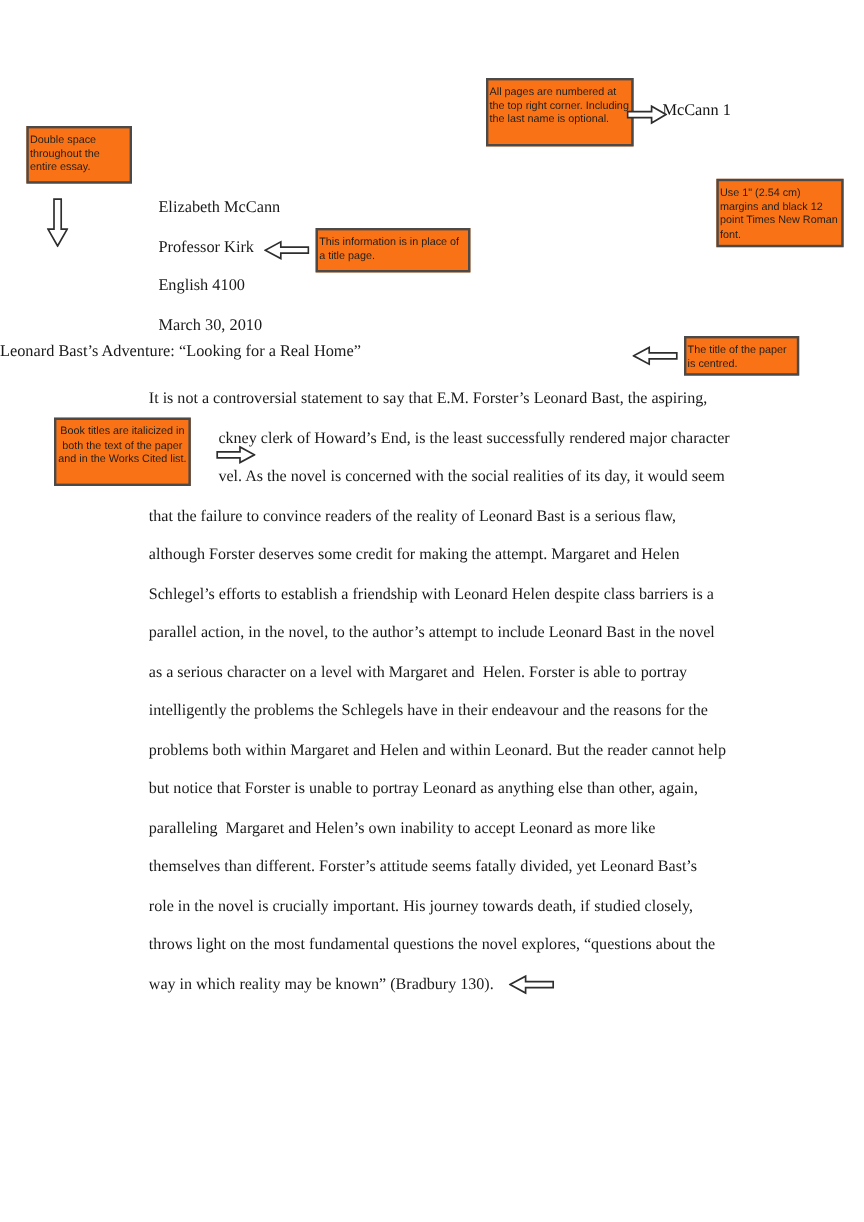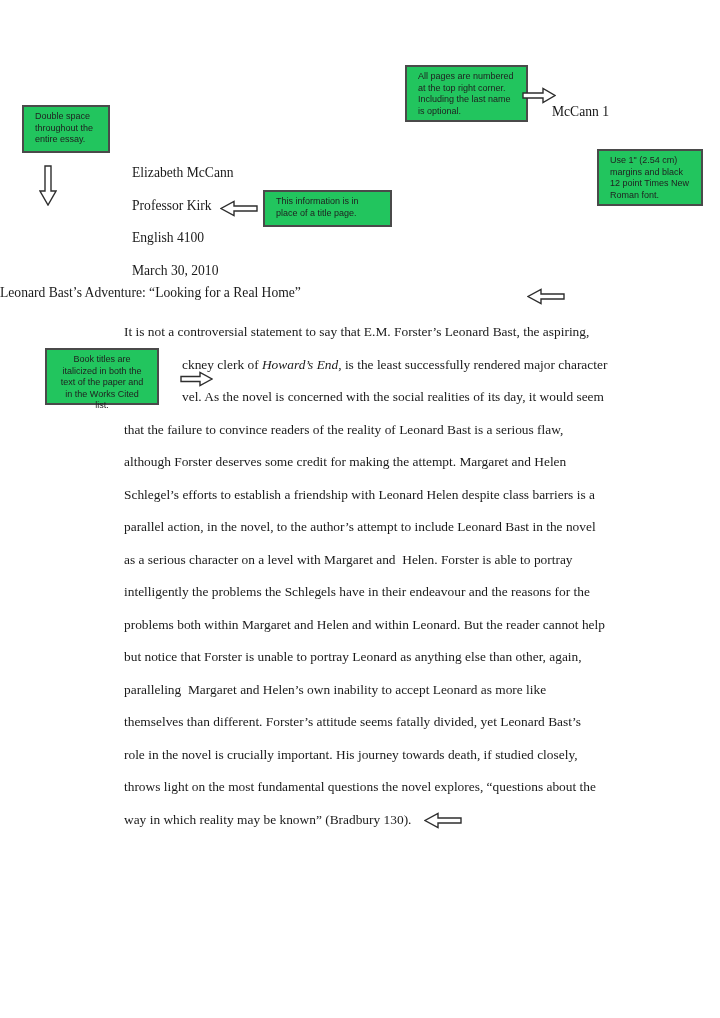--- a/index.html
+++ b/index.html
@@ -1,34 +1,34 @@
 <!DOCTYPE html>
 <html><head>
 <meta charset="utf-8">
 <style>
   html,body{margin:0;padding:0;background:#ffffff;}
   #page{position:relative;width:720px;height:1018px;background:#ffffff;overflow:hidden;
         font-family:"Liberation Serif", serif;color:#1a1a1a;}
 
   
-  .serif{font-family:"Liberation Serif", serif;font-size:13.4px;color:#151515;margin-top:20px;}
+  .serif{font-family:"Liberation Serif", serif;font-size:13.4px;color:#151515;}
   #page-number{position:absolute;left:552px;top:84px;font-size:13.6px;white-space:pre;}
   #heading-block{position:absolute;left:100px;top:157px;margin-left:32px;}
   #heading-block .hline{height:32.5px;line-height:32.5px;font-size:13.6px;white-space:pre;}
   #essay-title{position:absolute;left:0;top:283px;width:616px;text-align:left;
                font-size:13.6px;line-height:20px;white-space:pre;}
   #body-block{position:absolute;left:0;top:316px;width:720px;margin-left:24px;}
   .bodyline{height:32.5px;line-height:32.5px;padding-left:100px;font-size:13.4px;white-space:pre;}
   .bodyline.shifted{padding-left:158px;}
-  .ital{font-style:italic;}
+  .ital{}
 
   
-  .callout{position:absolute;box-sizing:border-box;background:#22c55e;border:2px solid #4a4a4a;
+  .callout{position:absolute;box-sizing:border-box;background:#f97316;border:2px solid #4a4a4a;
            font-family:"Liberation Sans", sans-serif;font-size:9px;line-height:11.5px;
-           color:#1f1f1f;padding:4px 11px;}
+           color:#1f1f1f;padding:4px 1px;}
 
   
   .arrow{position:absolute;}
   .arrow svg{display:block;}
 </style>
 </head>
 <body>
 
 <div id="page">
 
@@ -63,20 +63,21 @@
   </div>
 
   <div class="callout" style="left:405px;top:65px;width:123px;height:57px;">All pages are numbered at the top right corner. Including the last name is optional.</div>
 
   <div class="callout" style="left:22px;top:105px;width:88px;height:48px;">Double space throughout the entire essay.</div>
 
   <div class="callout" style="left:597px;top:149px;width:106px;height:57px;">Use 1" (2.54 cm) margins and black 12 point Times New Roman font.</div>
 
   <div class="callout" style="left:263px;top:190px;width:129px;height:37px;">This information is in place of a title page.</div>
 
+  <div class="callout" style="left:570px;top:280px;width:96px;height:33px;">The title of the paper is centred.</div>
 
   <div class="callout" style="left:45px;top:348px;width:114px;height:57px;text-align:center;">Book titles are italicized in both the text of the paper and in the Works Cited list.</div>
 
 
   <div class="arrow" style="left:522px;top:87px;">
     <svg width="34" height="17" viewBox="0 0 34 17">
       <path d="M1 6 L21 6 L21 1.5 L33 8.5 L21 15.5 L21 11 L1 11 Z" fill="#ffffff" stroke="#2e2e2e" stroke-width="1.4"></path>
     </svg>
   </div>
 

